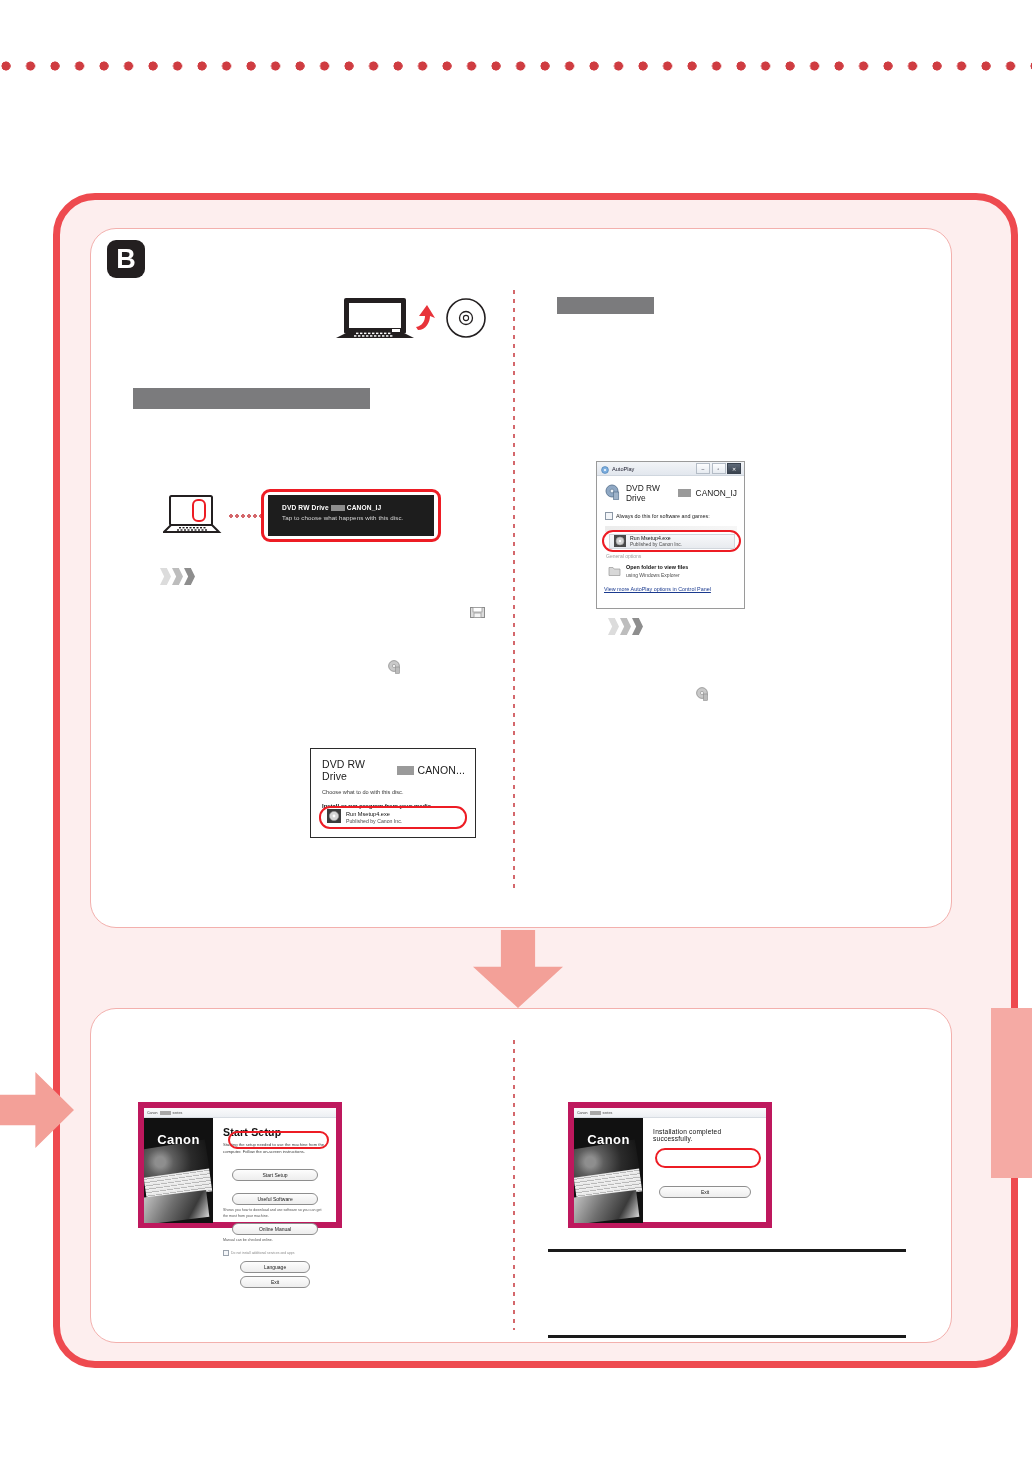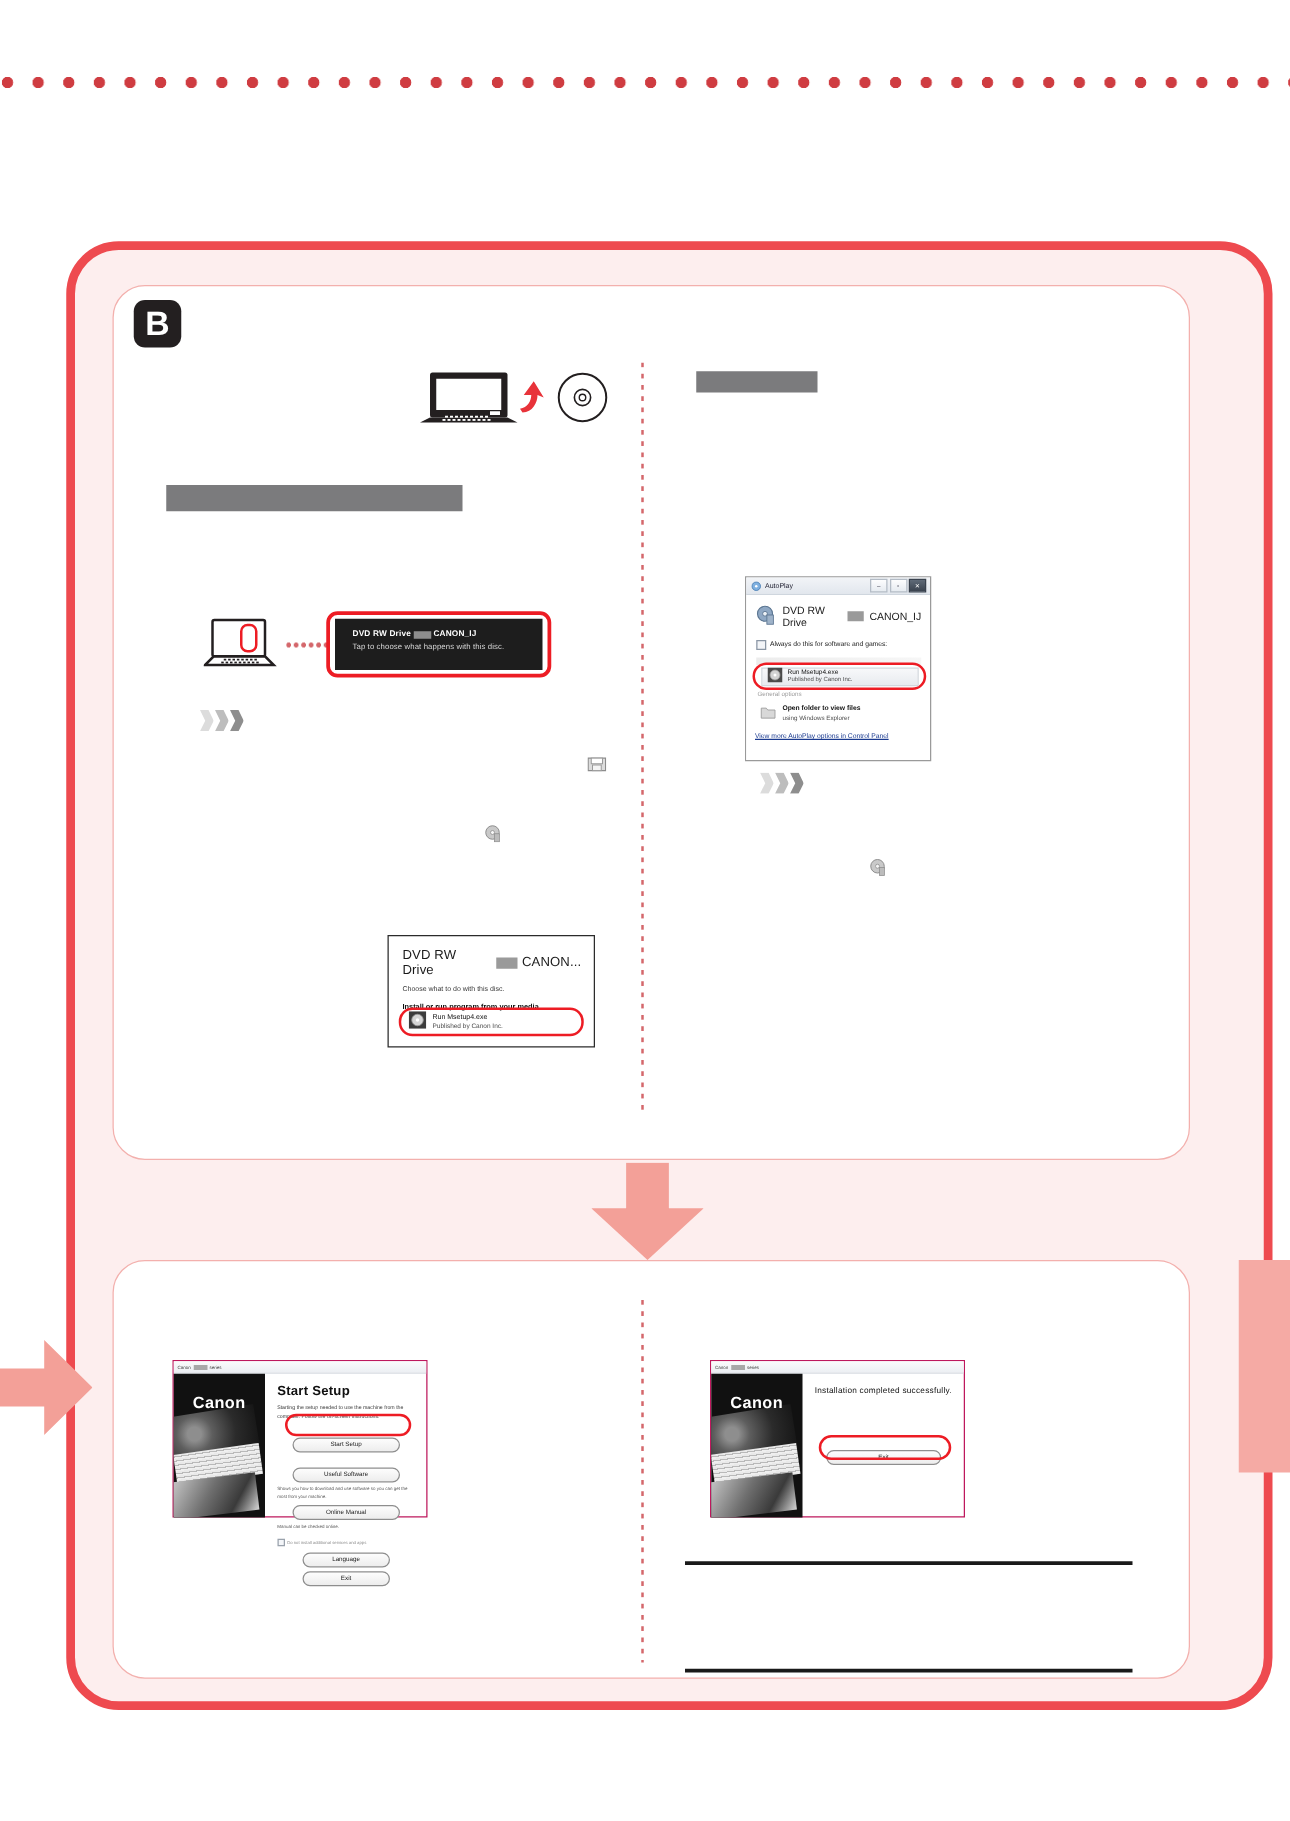--- a/index.html
+++ b/index.html
@@ -168,21 +168,21 @@
   
   #arrow-right{
     left:-18px;top:1072px;width:92px;height:76px;
     background:#f3a098;
     clip-path:polygon(0 30%,58% 30%,58% 0,100% 50%,58% 100%,58% 70%,0 70%);
   }
   
   #side-tab{left:991px;top:1008px;width:41px;height:170px;background:#f5aaa4;}
 
   
-  .canon-win{background:#ffffff;border:1px solid #be185d;box-sizing:border-box;}
+  .canon-win{background:#ffffff;border:6px solid #be185d;box-sizing:border-box;margin-top:14px;}
   .canon-titlebar{
     height:9px;background:linear-gradient(to bottom,#fbfbfc,#eceff3);
     border-bottom:1px solid #d7dce2;display:flex;align-items:center;
     padding-left:3px;gap:2px;
   }
   .canon-titlebar .ct-text{font-size:3.6px;color:#3a3a3a;}
   .redact-tiny{display:inline-block;background:#a8a8a8;height:4px;width:11px;vertical-align:middle;}
   .canon-body{display:flex;height:calc(100% - 9px);}
   .canon-art{
     width:36%;background:#111;position:relative;overflow:hidden;

